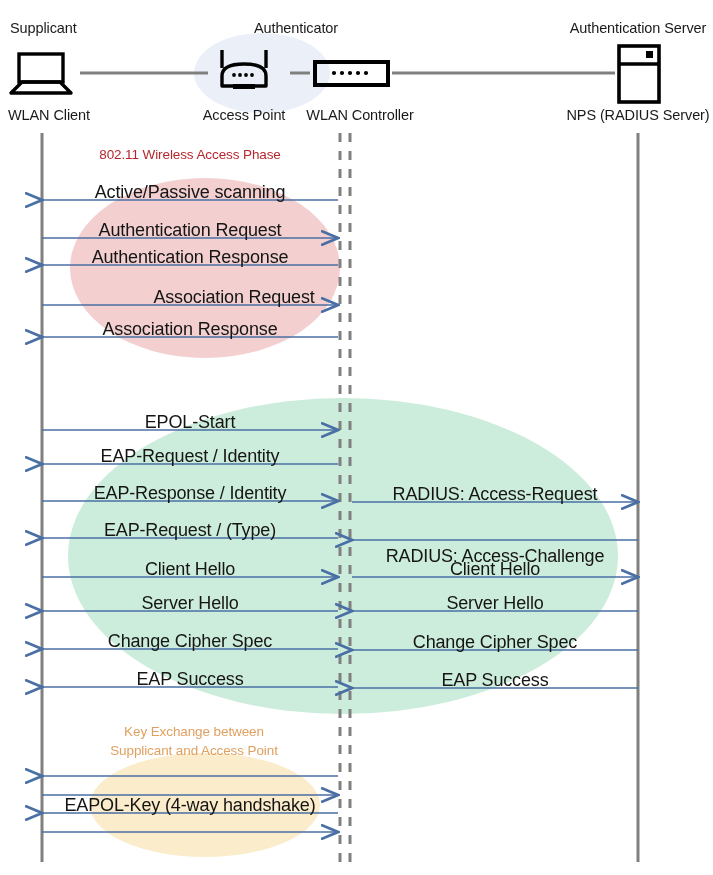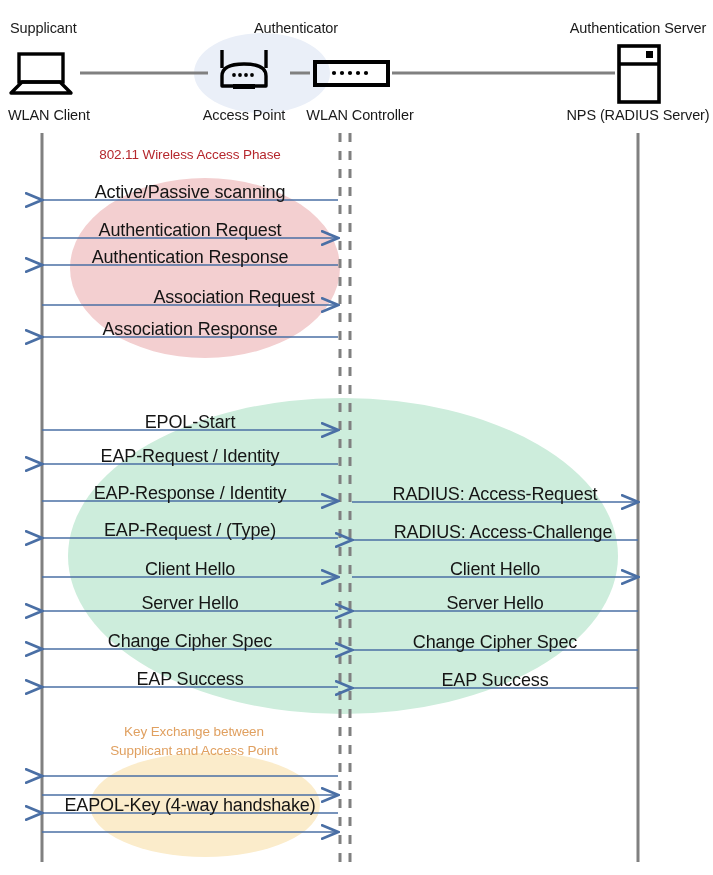--- a/index.html
+++ b/index.html
@@ -159,20 +159,20 @@
       <div class="msg" style="left: 190px; top: 483px; transform: translateX(-50%);">EAP-Response / Identity</div>
       <div class="msg" style="left: 190px; top: 520px; transform: translateX(-50%);">EAP-Request / (Type)</div>
       <div class="msg" style="left: 190px; top: 559px; transform: translateX(-50%);">Client Hello</div>
       <div class="msg" style="left: 190px; top: 593px; transform: translateX(-50%);">Server Hello</div>
       <div class="msg" style="left: 190px; top: 631px; transform: translateX(-50%);">Change Cipher Spec</div>
       <div class="msg" style="left: 190px; top: 669px; transform: translateX(-50%);">EAP Success</div>
       <div class="msg" style="left: 190px; top: 795px; transform: translateX(-50%);">EAPOL-Key (4-way handshake)</div>
     </div>
   <div id="labels-right">
       <div class="msg" style="left: 495px; top: 484px; transform: translateX(-50%); text-align: center;">RADIUS: Access-Request</div>
-      <div class="msg" style="left: 495px; top: 522px; transform: translateX(-50%); margin-left: 8px;">RADIUS: Access-Challenge</div>
+      <div class="msg" style="left: 495px; top: 546px; transform: translateX(-50%);">RADIUS: Access-Challenge</div>
       <div class="msg" style="left: 495px; top: 559px; transform: translateX(-50%);">Client Hello</div>
       <div class="msg" style="left: 495px; top: 593px; transform: translateX(-50%);">Server Hello</div>
       <div class="msg" style="left: 495px; top: 632px; transform: translateX(-50%);">Change Cipher Spec</div>
       <div class="msg" style="left: 495px; top: 670px; transform: translateX(-50%);">EAP Success</div>
     </div>
 
 </div>
 
 </body></html>

